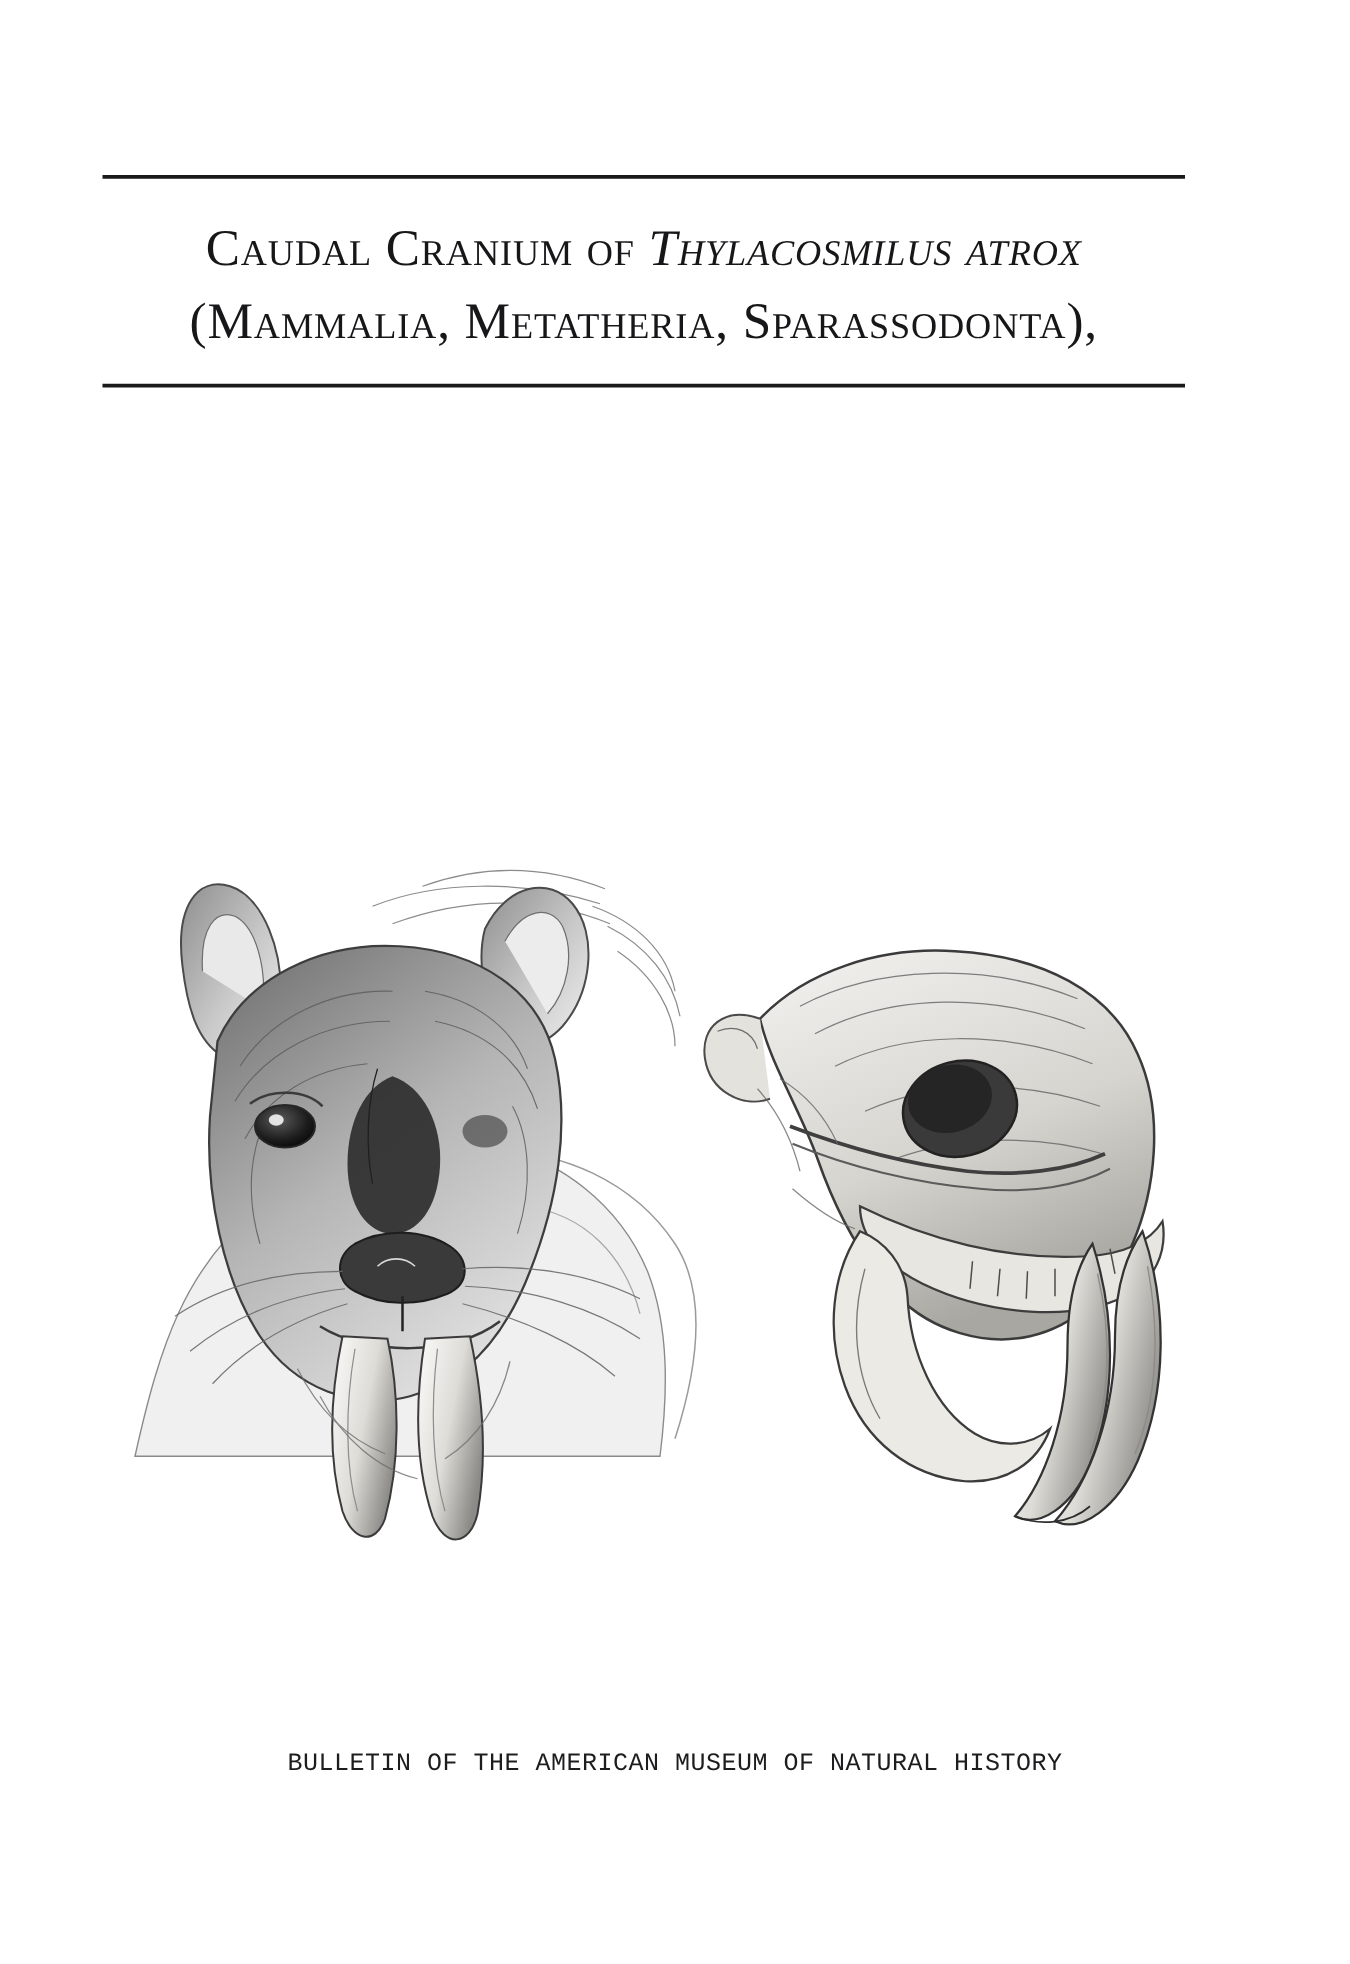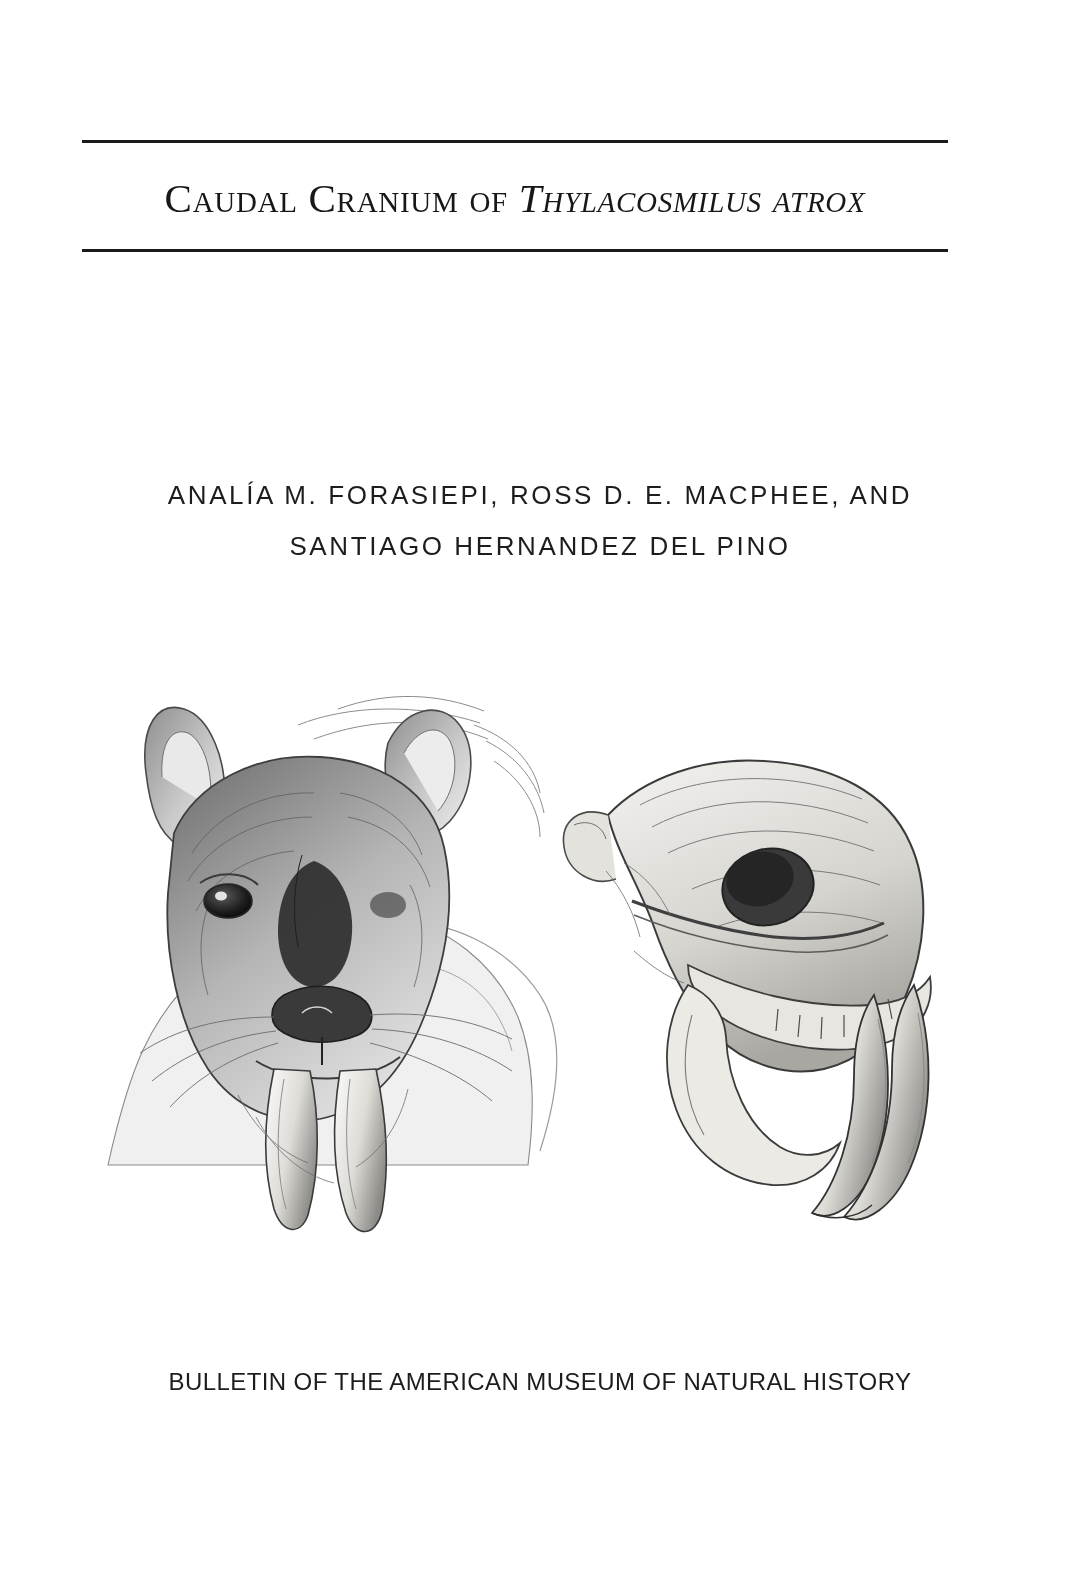--- a/index.html
+++ b/index.html
@@ -78,44 +78,42 @@
 
   
   .footer {
     position: absolute;
     left: 0;
     top: 1368px;
     width: 1080px;
     text-align: center;
   }
   .footer-text {
-    font-family: Liberation Sans, sans-serif;
-    font-size: 24px;
+    font-family: Liberation Mono, monospace;
+    font-size: 20px;
     letter-spacing: 0.4px;
     color: #1d1d20;
     text-transform: uppercase;
+    margin-top: 32px;
   }
 </style>
 </head>
 <body>
 
 <div class="page">
 
   <div class="title-block">
     <div class="rule"></div>
     <div class="title-lines">
       <div class="title-line"><span>Caudal Cranium of </span><span class="ital">Thylacosmilus atrox</span></div>
+      <div class="title-line">(Mammalia, Metatheria, Sparassodonta),</div>
     </div>
     <div class="rule"></div>
   </div>
 
-  <div class="authors">
-    <div class="author-line">Analía M. Forasiepi, Ross D. E. MacPhee, and</div>
-    <div class="author-line">Santiago Hernandez Del Pino</div>
-  </div>
 
   <div class="art-wrap">
     <svg viewBox="0 0 866 600" xmlns="http://www.w3.org/2000/svg">
       <defs>
         <linearGradient id="furG" x1="0" y1="0" x2="1" y2="1">
           <stop offset="0%" stop-color="#8e8e8e"></stop>
           <stop offset="55%" stop-color="#c9c9c9"></stop>
           <stop offset="100%" stop-color="#efefef"></stop>
         </linearGradient>
         <linearGradient id="faceG" x1="0.2" y1="0" x2="0.8" y2="1">

